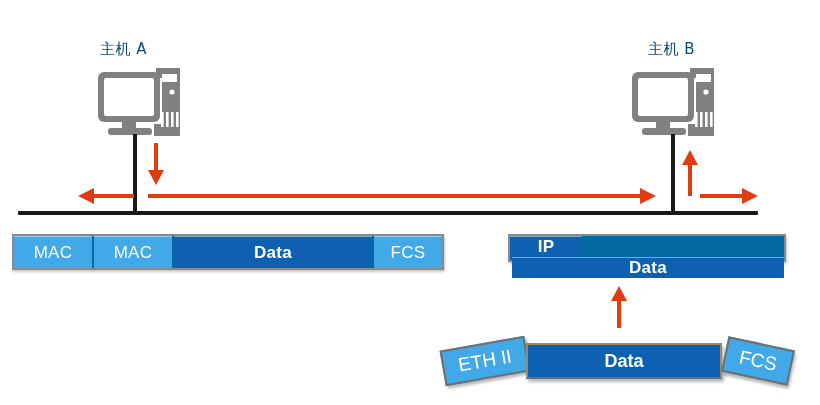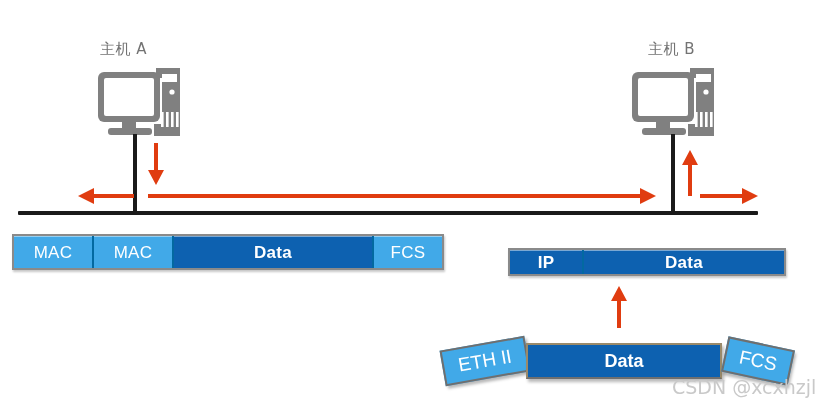--- a/index.html
+++ b/index.html
@@ -13,21 +13,21 @@
     height: 405px;
     background: #ffffff;
     overflow: hidden;
     font-family: "Liberation Sans", "DejaVu Sans", sans-serif;
   }
 
   
   .host-label {
     position: absolute;
     font-size: 15px;
-    color: #737373;
+    color: #0c4a6e;
     letter-spacing: 0.5px;
     white-space: nowrap;
     font-family: "DejaVu Sans", "Liberation Sans", sans-serif;
   }
 
   
   .computer { position: absolute; }
 
   
   .bus-line {
@@ -176,31 +176,30 @@
     <path d="M58 10 L42 2 L42 18 Z" fill="#E03C10"></path>
   </svg>
 
   <div class="frame-bar" style="left:12px; top:234px; width:432px; height:36px;">
     <div class="seg seg-lightblue" style="width:78px;">MAC</div>
     <div class="seg seg-lightblue" style="width:78px;">MAC</div>
     <div class="seg seg-darkblue" style="flex:1;">Data</div>
     <div class="seg seg-lightblue" style="width:68px;">FCS</div>
   </div>
 
-  <div class="frame-bar" style="left:508px; top:248px; width:278px; height:28px;">
+  <div class="frame-bar" style="left:508px; top:234px; width:278px; height:28px;flex-direction:column;">
     <div class="seg seg-darkblue" style="width:72px;">IP</div>
     <div class="seg seg-darkblue" style="flex:1;">Data</div>
   </div>
 
   <svg class="arrow" style="left:609px; top:286px;" width="20" height="42" viewBox="0 0 20 42">
     <path d="M10 42 L10 12" stroke="#E03C10" stroke-width="4" fill="none"></path>
     <path d="M10 0 L2 15 L18 15 Z" fill="#E03C10"></path>
   </svg>
 
   <div class="tilt-box tilt-eth" style="left:442px; top:343px; width:86px; height:36px;">ETH II</div>
 
   <div class="tilt-box tilt-data" style="left:526px; top:343px; width:196px; height:36px;">Data</div>
 
   <div class="tilt-box tilt-fcs" style="left:724px; top:343px; width:68px; height:36px;">FCS</div>
 
-  <div class="watermark" style="left:672px; top:376px;">CSDN @xcxhzjl</div>
 
 </div>
 
 </body></html>

